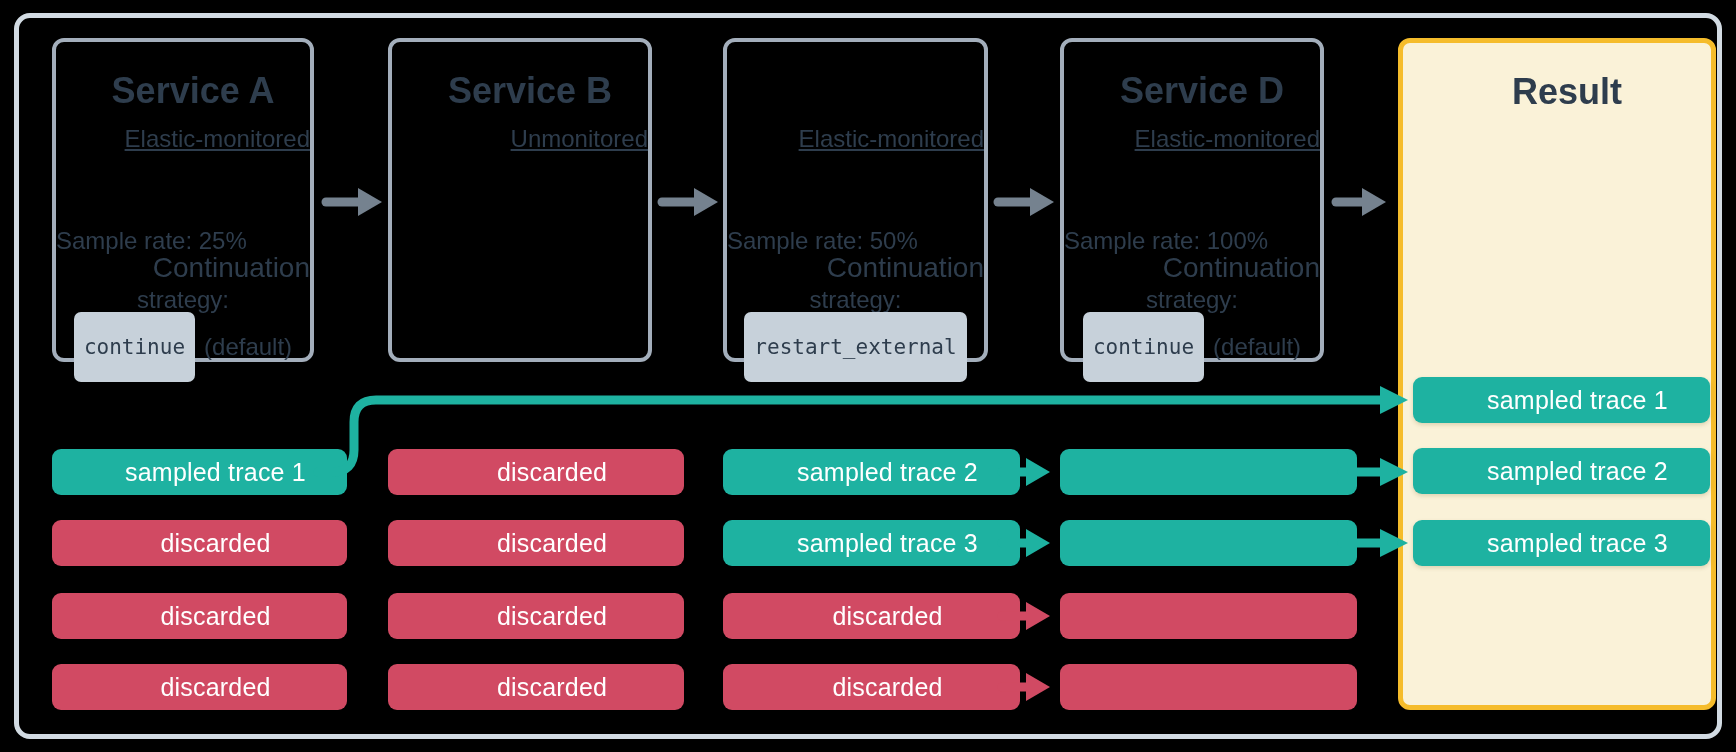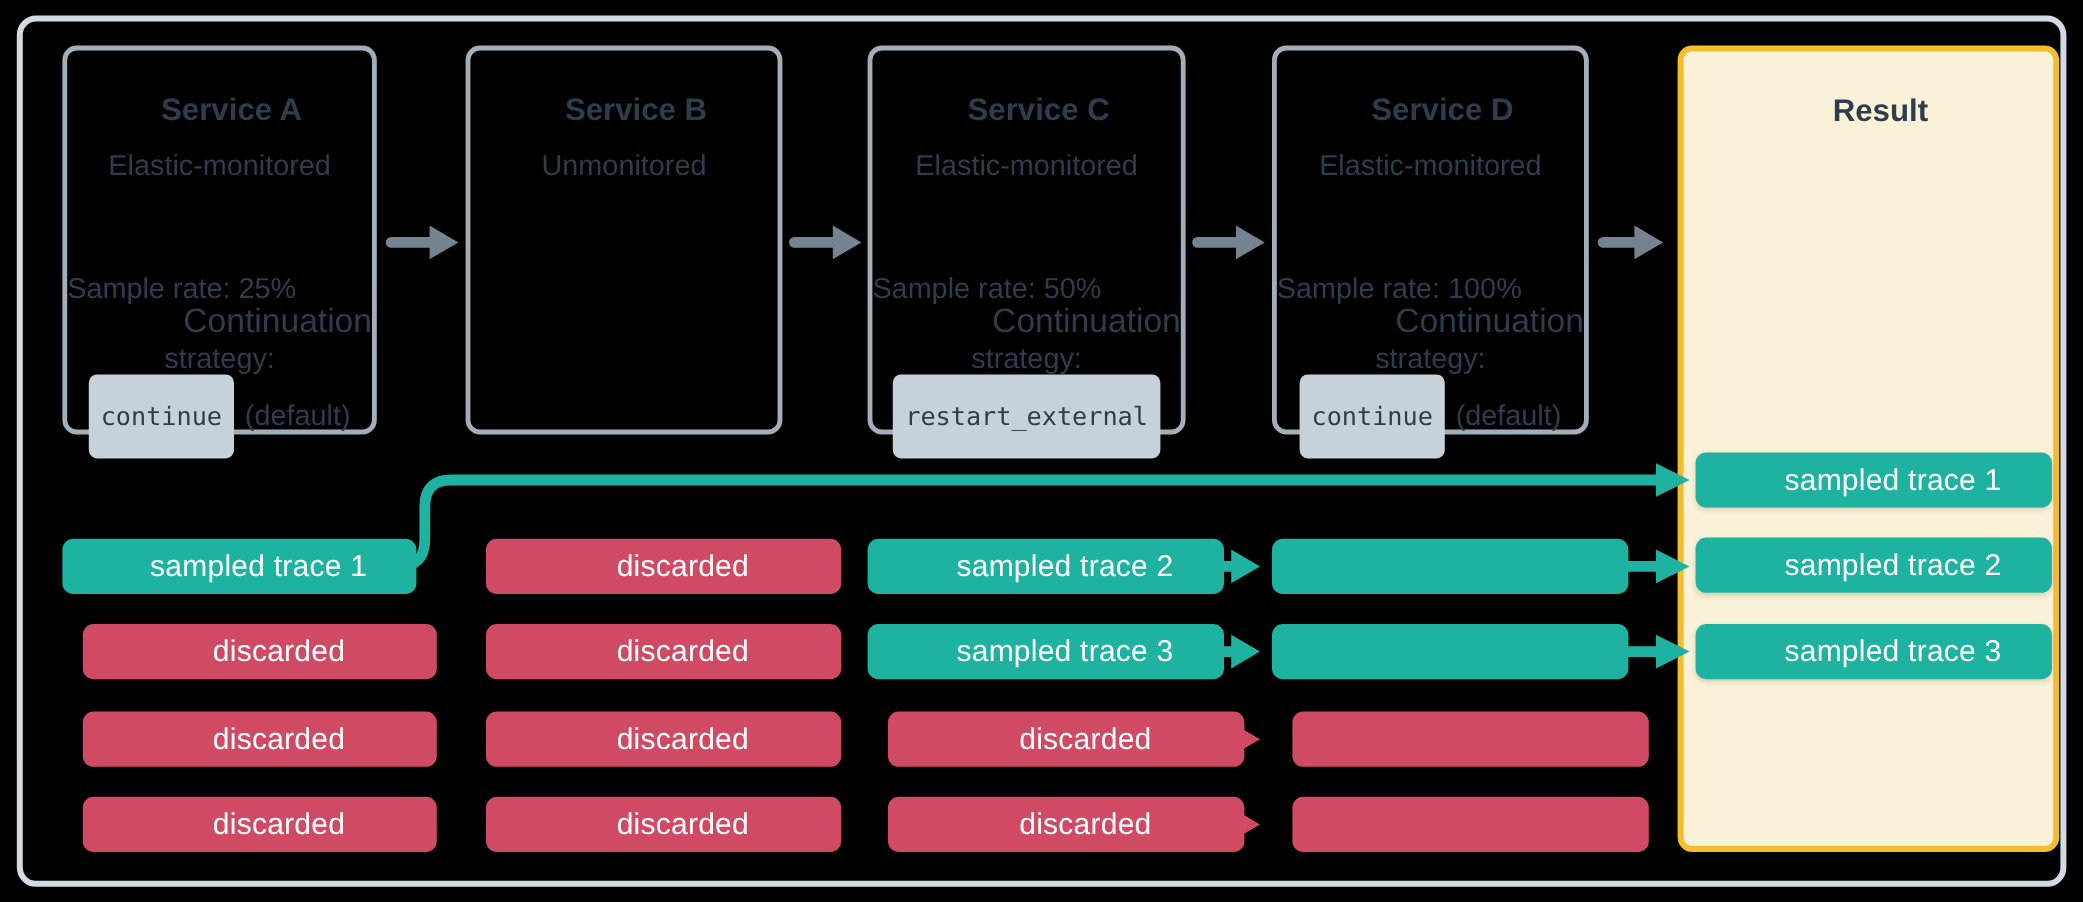--- a/index.html
+++ b/index.html
@@ -32,27 +32,27 @@
   .svc{
     position:absolute;
     top:38px;height:324px;
     border:4px solid var(--box-border);
     border-radius:12px;
     box-sizing:border-box;
   }
   .svc-title{
     position:absolute;left:0;right:0;top:31px;
     text-align:center;
-    font-size:26px;font-weight:700;color:var(--text-dark);
+    font-size:36px;font-weight:700;color:var(--text-dark);
     line-height:36px;
     padding-left:20px;
   }
   .svc-sub{
     position:absolute;left:0;right:0;top:83px;
-    text-align:center;font-size:24px;color:var(--text-dark);line-height:28px;
+    text-align:right;font-size:24px;color:var(--text-dark);line-height:28px;text-decoration:underline;
   }
   .svc-rate{
     position:absolute;left:0;right:0;top:149px;
     font-size:24px;color:var(--text-dark);line-height:28px;margin-top:36px;
   }
   .svc-cont1{
     position:absolute;left:0;right:0;top:212px;
     text-align:right;font-size:28px;color:var(--text-dark);line-height:28px;
   }
   .svc-cont2{
@@ -85,21 +85,21 @@
     position:absolute;
     height:46px;
     border-radius:9px;
     display:flex;align-items:center;justify-content:center;
     color:var(--pill-text);
     font-size:25px;font-weight:500;
     letter-spacing:0.2px;
     padding-left:32px;
   }
   .pill[data-type="sampled"]{background:var(--teal);}
-  .pill[data-type="discarded"]{background:var(--red);margin-left:17px;}
+  .pill[data-type="discarded"]{background:var(--red);}
   .result-pill{box-shadow:0 2px 4px rgba(90,70,0,0.18);}
   svg.overlay{position:absolute;left:0;top:0;pointer-events:none;}
   .shaft-gray{stroke:var(--gray-arrow);stroke-width:9;stroke-linecap:round;}
   .head-gray{fill:var(--gray-arrow);}
   .shaft-teal{stroke:var(--teal);stroke-width:9;stroke-linecap:round;}
   .head-teal{fill:var(--teal);}
   .shaft-red{stroke:var(--red);stroke-width:9;stroke-linecap:round;}
   .head-red{fill:var(--red);}
   .connector{stroke:var(--teal);stroke-width:9;fill:none;stroke-linecap:round;stroke-linejoin:round;}
 </style>
@@ -125,21 +125,20 @@
     <div class="svc-title">Service B</div>
     <div class="svc-sub">Unmonitored</div>
 
     <div class="chip-row">
       
       
     </div>
   </div>
 
   <div class="svc" style="left:723px;width:265px;">
-    <div class="svc-title">Service C</div>
     <div class="svc-sub">Elastic-monitored</div>
     <div class="svc-rate">Sample rate: 50%</div>
     <div class="svc-cont1">Continuation</div>
     <div class="svc-cont2">strategy:</div>
     <div class="chip-row">
       <span class="chip">restart_external</span>
 
     </div>
   </div>
 

